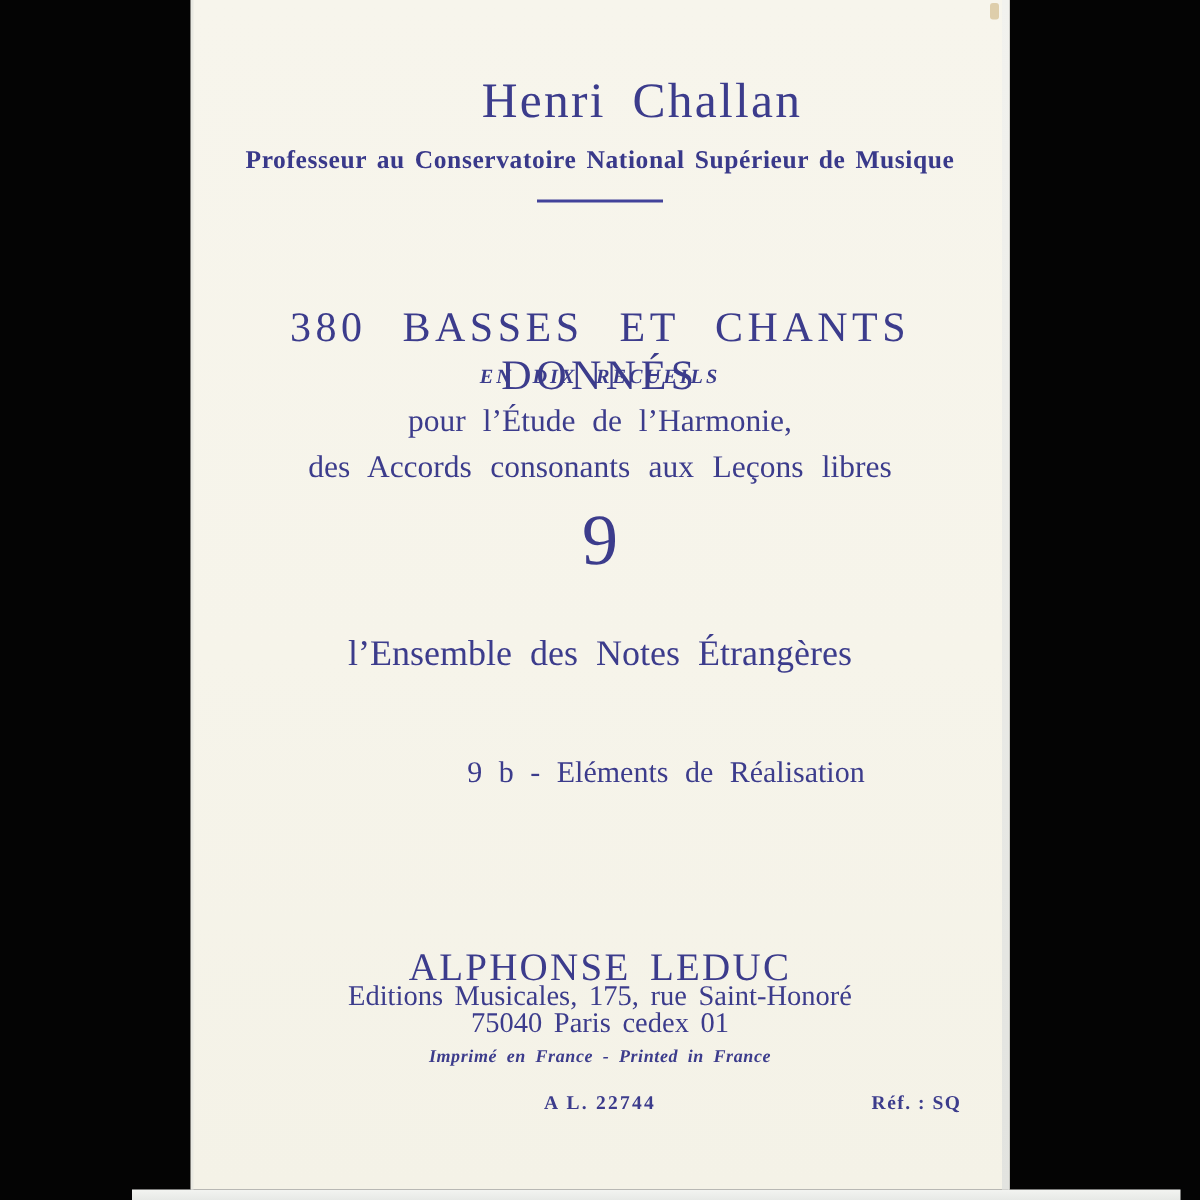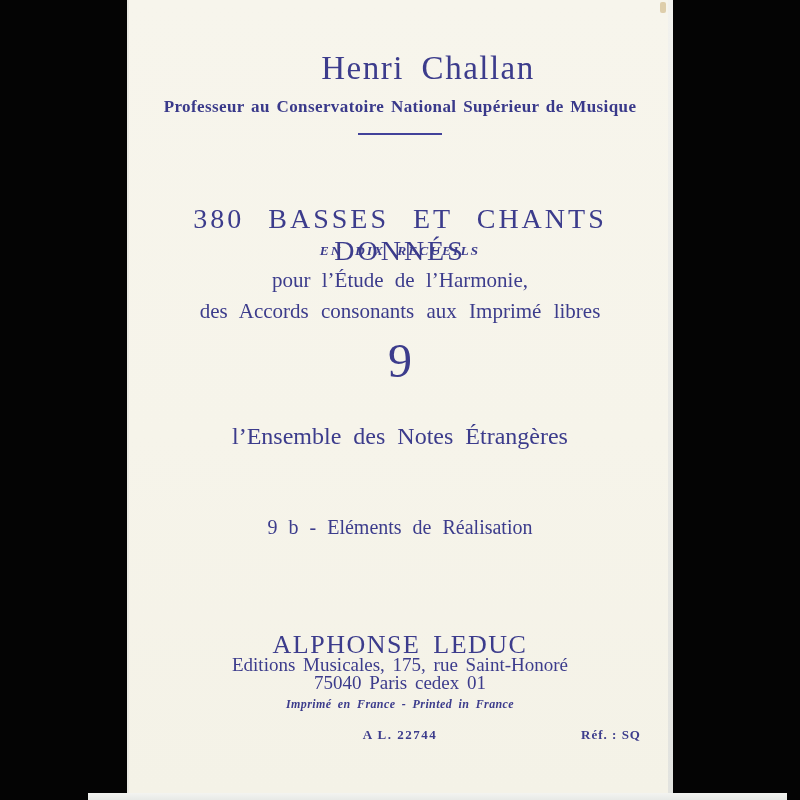--- a/index.html
+++ b/index.html
@@ -120,23 +120,24 @@
     top: 393px;
     font-size: 24px;
     word-spacing: 10px;
   }
   .volume-line-2 {
     top: 423px;
     font-size: 24px;
     word-spacing: 6px;
   }
   .edition-line {
-    top: 516px;
+    top: 504px;
     font-size: 20px;
     word-spacing: 6px;
+    margin-left: 44px;
   }
   .publisher-name {
     top: 634px;
     font-size: 26px;
     line-height: 22px;
     letter-spacing: 1.5px;
     word-spacing: 5px;
   }
   .publisher-addr1 {
     top: 656px;
@@ -187,21 +188,21 @@
     <div class="txt author-sub">Professeur au Conservatoire National Supérieur de Musique</div>
 
     <div class="rule"></div>
 
     <div class="txt main-title">380 BASSES ET CHANTS DONNÉS</div>
 
     <div class="txt sub-title">EN DIX RECUEILS</div>
 
     <div class="txt desc-1">pour l’Étude de l’Harmonie,</div>
 
-    <div class="txt desc-2">des Accords consonants aux Imprimé libres</div>
+    <div class="txt desc-2">des Accords consonants aux Leçons libres</div>
 
     <div class="txt volume-number">9</div>
 
 
     <div class="txt volume-line-2">l’Ensemble des Notes Étrangères</div>
 
     <div class="txt edition-line">9 b - Eléments de Réalisation</div>
 
     <div class="txt publisher-name">ALPHONSE LEDUC</div>
 

